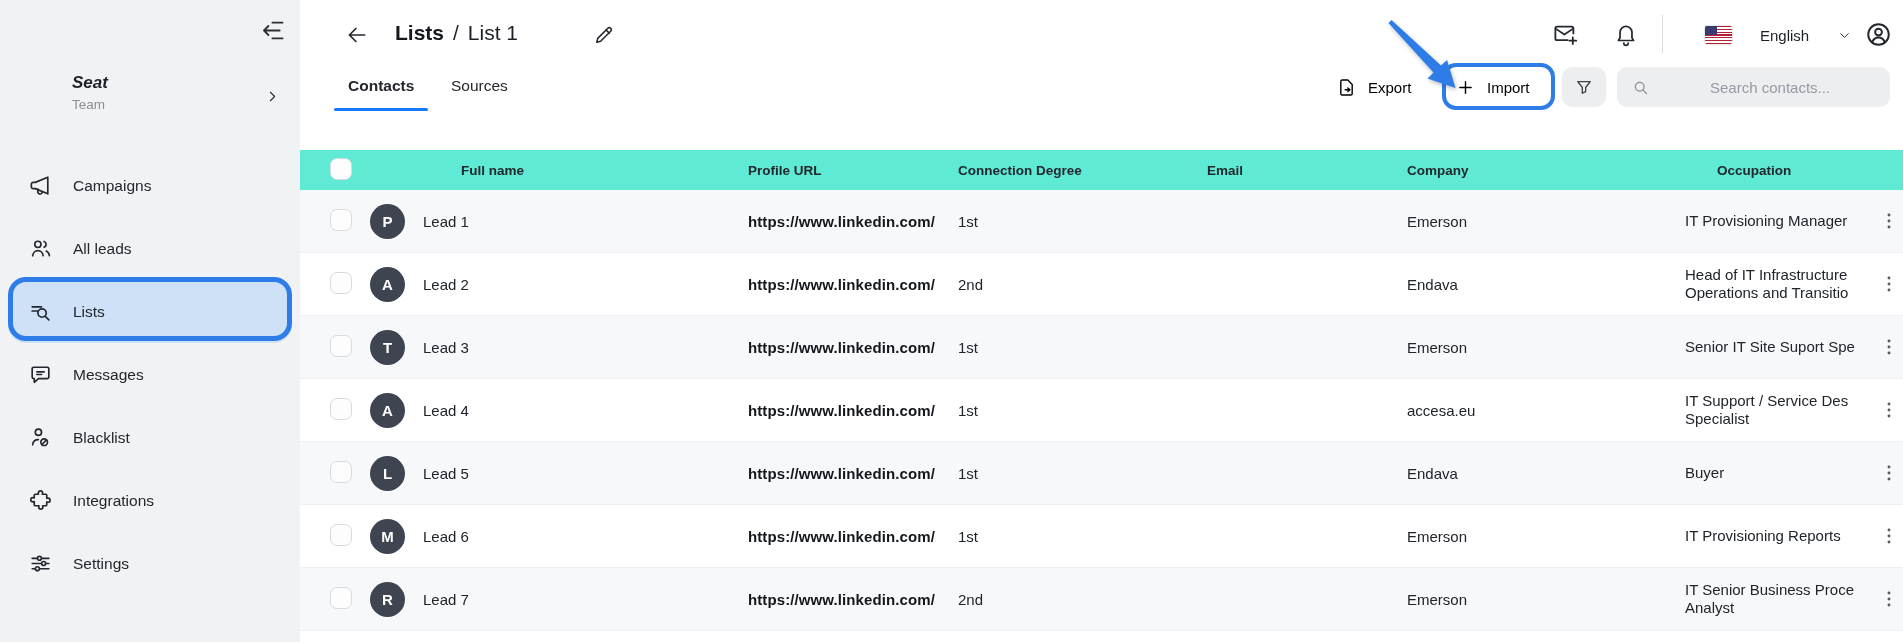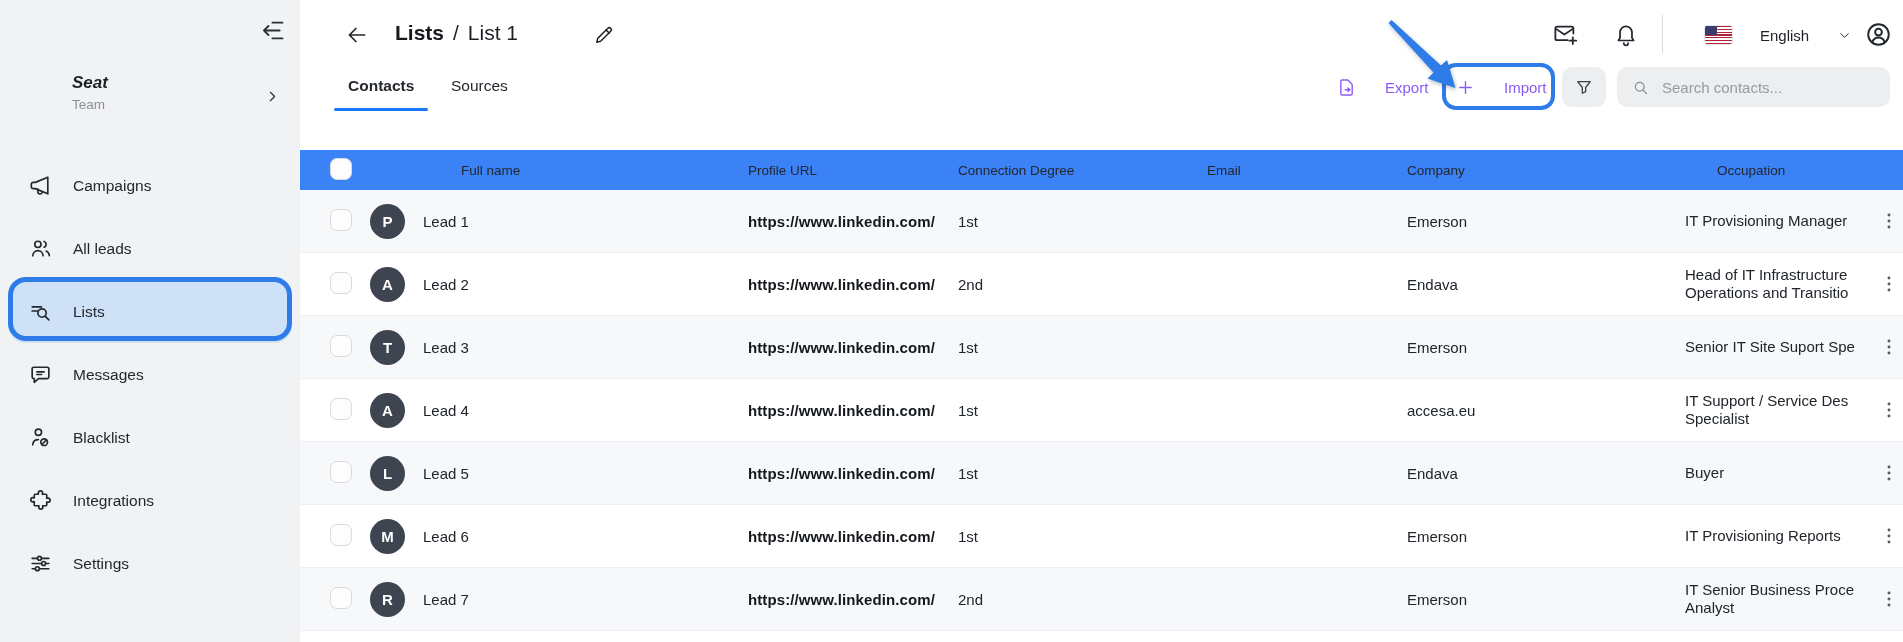--- a/index.html
+++ b/index.html
@@ -40,35 +40,35 @@
   .lang .icon{width:15px;height:15px;color:#2a2e35;}
   .avatar-btn{left:1564px;top:20px;width:29px;height:29px;}
 
   
   .tab{position:absolute;top:62px;height:48px;display:flex;align-items:center;font-size:15.5px;color:#23272e;background:none;border:none;padding:0;cursor:pointer;}
   .tab-contacts{left:48px;font-weight:700;}
   .tab-sources{left:151px;font-weight:400;}
   .tab.active::after{content:"";position:absolute;left:-14px;right:-14px;bottom:-1px;height:3.5px;border-radius:2px;background:#1779fa;}
 
   
-  .toolbar-btn{position:absolute;top:67px;height:40px;display:flex;align-items:center;gap:28px;background:none;border:none;font-size:15px;color:#8b5cf6;font-family:inherit;cursor:pointer;padding:0;}
+  .toolbar-btn{position:absolute;top:67px;height:40px;display:flex;align-items:center;gap:11px;background:none;border:none;font-size:15px;color:#000000;font-family:inherit;cursor:pointer;padding:0;}
   .toolbar-btn .icon{width:21px;height:21px;}
   .export-btn{left:1036px;}
   .import-btn{left:1155px;}
   .import-highlight{position:absolute;left:1142px;top:63px;width:113px;height:47px;border:4.5px solid #2d7ce8;border-radius:14px;box-sizing:border-box;pointer-events:none;}
   .filter-btn{position:absolute;left:1262px;top:67px;width:44px;height:40px;background:#eceef0;border:none;border-radius:10px;color:#3c424a;cursor:pointer;display:flex;align-items:center;justify-content:center;padding:0;}
   .filter-btn .icon{width:20px;height:20px;}
   .search-box{position:absolute;left:1317px;top:67px;width:273px;height:40px;background:#eceef0;border-radius:10px;display:flex;align-items:center;padding:0 14px;gap:10px;box-sizing:border-box;}
   .search-box .icon{width:19px;height:19px;color:#8a9099;flex:0 0 19px;}
-  .search-box input{flex:1;border:none;background:transparent;outline:none;font-size:15px;color:#30353c;font-family:inherit;min-width:0;}
+  .search-box input{flex:1;border:none;background:transparent;outline:none;font-size:15px;color:#30353c;font-family:inherit;min-width:0;margin-left:48px;}
   .search-box input::placeholder{color:#949aa3;}
 
   
   .thead,.trow{display:grid;grid-template-columns:70px 53px 325px 210px 249px 200px 278px 193px 25px;align-items:center;box-sizing:border-box;}
-  .thead{position:absolute;left:0;top:150px;width:1603px;height:40px;background:#3b82f6;font-size:13.5px;font-weight:400;color:#23272e;}
+  .thead{position:absolute;left:0;top:150px;width:1603px;height:40px;background:#5eead4;font-size:13.5px;font-weight:700;color:#23272e;}
   .tbody{position:absolute;left:0;top:190px;width:1603px;}
   .trow{height:63px;background:#fff;border-bottom:1px solid #eef0f3;font-size:15px;color:#20252c;}
   .trow.alt{background:#f7f8fa;}
   .checkbox-cell{padding-left:30px;}
   .checkbox{display:inline-block;width:22px;height:22px;border:1.5px solid #d7dade;border-radius:7px;background:#fdfdfe;box-sizing:border-box;cursor:pointer;}
   .row-avatar{width:35px;height:35px;border-radius:50%;background:#3e4551;color:#fff;font-size:15px;font-weight:700;display:flex;align-items:center;justify-content:center;}
   .cell{overflow:hidden;white-space:nowrap;padding-right:14px;}
   .cell-url{font-weight:700;color:#14181d;font-size:15px;letter-spacing:.1px;}
   .cell-occupation{white-space:pre-line;line-height:18px;max-height:37px;padding-right:10px;}
   .col-fullname{padding-left:38px;}

